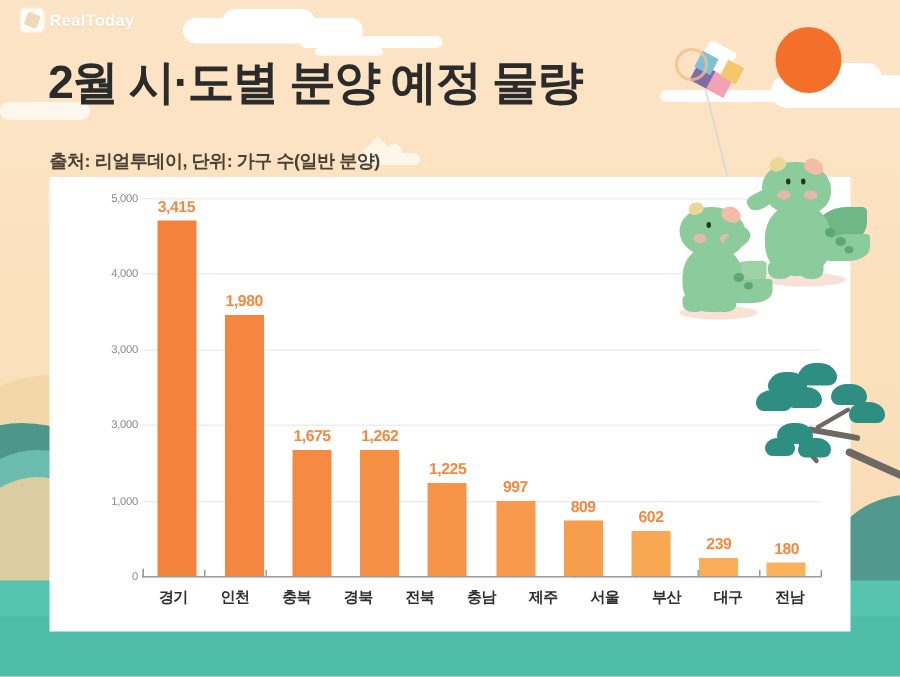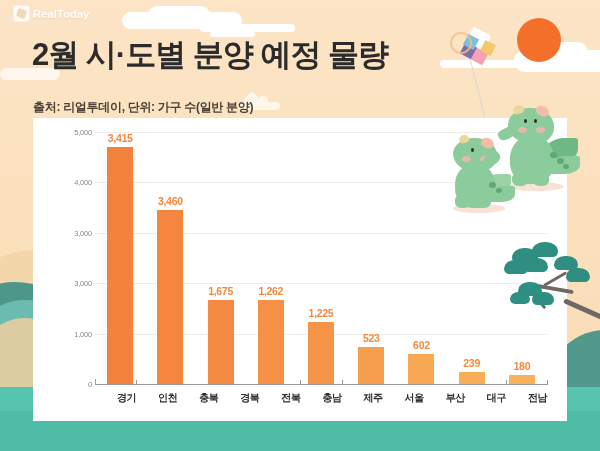--- a/index.html
+++ b/index.html
@@ -50,21 +50,21 @@
   .tickmark{position:absolute;bottom:0;width:1px;height:5px;background:#9A9A9A;}
 
   .bars{position:absolute;left:0;bottom:1px;width:452px;height:252px;
         display:flex;align-items:flex-end;}
   .barcell{flex:1 1 0;height:100%;position:relative;display:flex;
            align-items:flex-end;justify-content:center;}
   .bar{width:26px;background:#F4813C;}
   .barlabel{position:absolute;left:50%;transform:translateX(-50%);
             font-size:10.5px;font-weight:bold;color:#F5883F;white-space:nowrap;
             letter-spacing:-.3px;}
-  .xlabel{position:absolute;top:259px;left:11px;width:452px;display:flex;}
+  .xlabel{position:absolute;top:259px;left:0;width:452px;display:flex;}
   .xlabel span{flex:1 1 0;text-align:center;font-size:10px;font-weight:bold;
                color:#2F2F2F;letter-spacing:-.4px;}
 
   
   .kite-body{position:absolute;}
   .pine{position:absolute;}
   .leaf{position:absolute;background:#2E8E82;border-radius:50% 50% 6px 6px/70% 70% 6px 6px;}
   .branch{position:absolute;background:#6E6A63;border-radius:3px;transform-origin:left center;}
   .dragon{position:absolute;}
   .d-body{position:absolute;background:#8CCB9B;border-radius:46% 46% 44% 44%;}
@@ -170,37 +170,41 @@
           <div class="tickmark" style="left: 369.818px;"></div>
           <div class="tickmark" style="left: 410.909px;"></div>
           <div class="tickmark" style="left: 452px;"></div>
         </div>
       <div class="bars" id="bars">
           <div class="barcell">
             <div class="barlabel" style="bottom: 239.527px;">3,415</div>
             <div class="bar" style="height: 236.527px; background: rgb(244, 129, 60);"></div>
           </div>
           <div class="barcell">
-            <div class="barlabel" style="bottom: 177.384px;">3,460</div>
+            <div class="barlabel" style="bottom: 177.384px;">1,980</div>
             <div class="bar" style="height: 174.384px; background: rgb(245, 134, 63);"></div>
           </div>
           <div class="barcell">
             <div class="barlabel" style="bottom: 87.42px;">1,675</div>
             <div class="bar" style="height: 84.42px; background: rgb(245, 139, 66);"></div>
           </div>
           <div class="barcell">
             <div class="barlabel" style="bottom: 87.0672px;">1,262</div>
             <div class="bar" style="height: 84.0672px; background: rgb(246, 144, 69);"></div>
           </div>
           <div class="barcell">
             <div class="barlabel" style="bottom: 64.74px;">1,225</div>
             <div class="bar" style="height: 61.74px; background: rgb(246, 149, 72);"></div>
           </div>
           <div class="barcell">
-            <div class="barlabel" style="bottom: 39.6912px;">523</div>
+            <div class="barlabel" style="bottom: 53.2488px;">997</div>
+            <div class="bar" style="height: 50.2488px; background: rgb(247, 154, 75);"></div>
+          </div>
+          <div class="barcell">
+            <div class="barlabel" style="bottom: 39.6912px;">809</div>
             <div class="bar" style="height: 36.6912px; background: rgb(247, 158, 77);"></div>
           </div>
           <div class="barcell">
             <div class="barlabel" style="bottom: 33.3408px;">602</div>
             <div class="bar" style="height: 30.3408px; background: rgb(248, 168, 83);"></div>
           </div>
           <div class="barcell">
             <div class="barlabel" style="bottom: 15.0456px;">239</div>
             <div class="bar" style="height: 12.0456px; background: rgb(249, 173, 86);"></div>
           </div>

